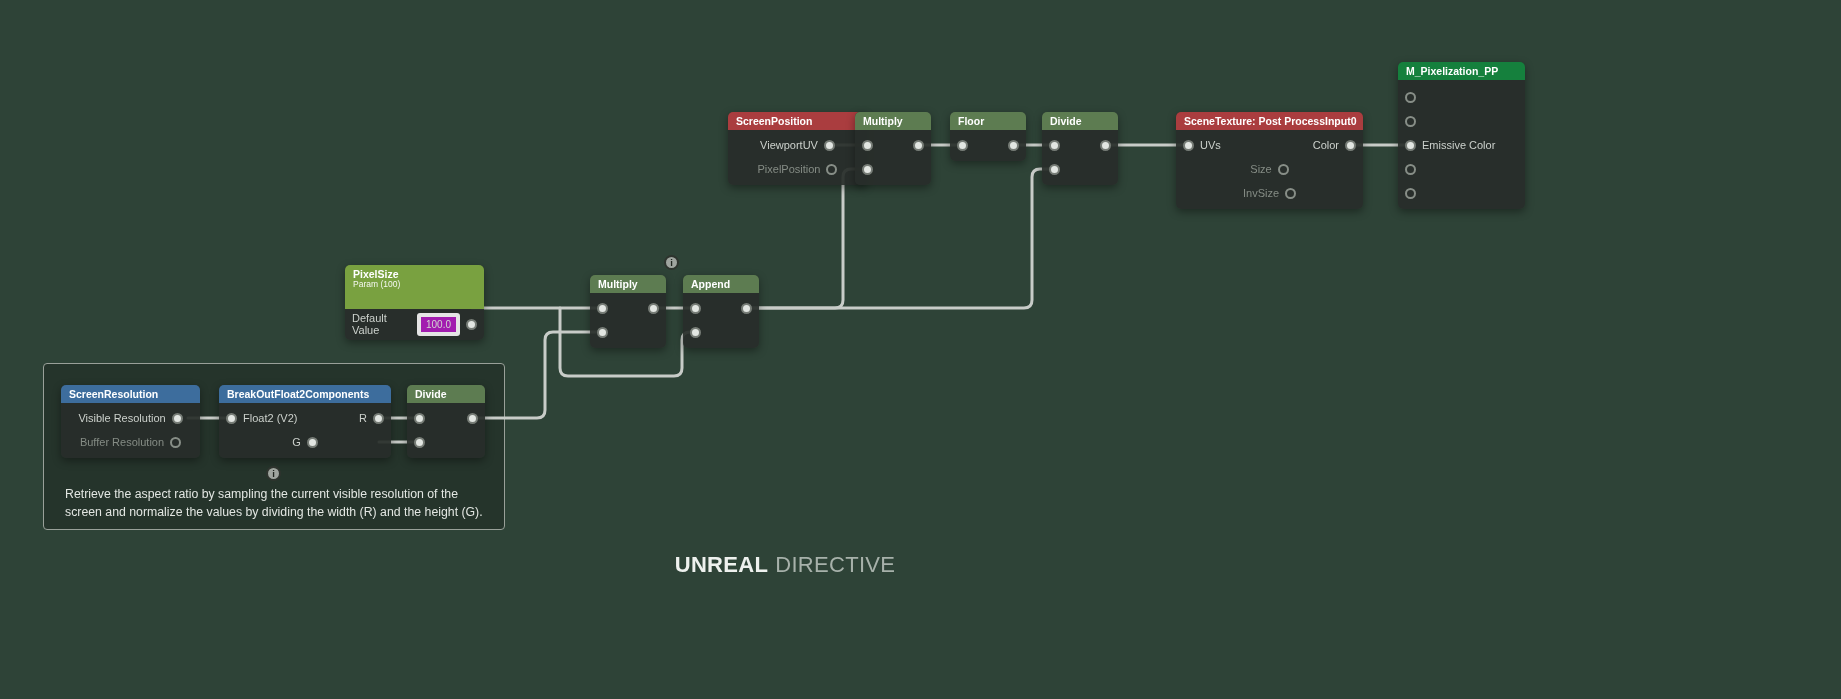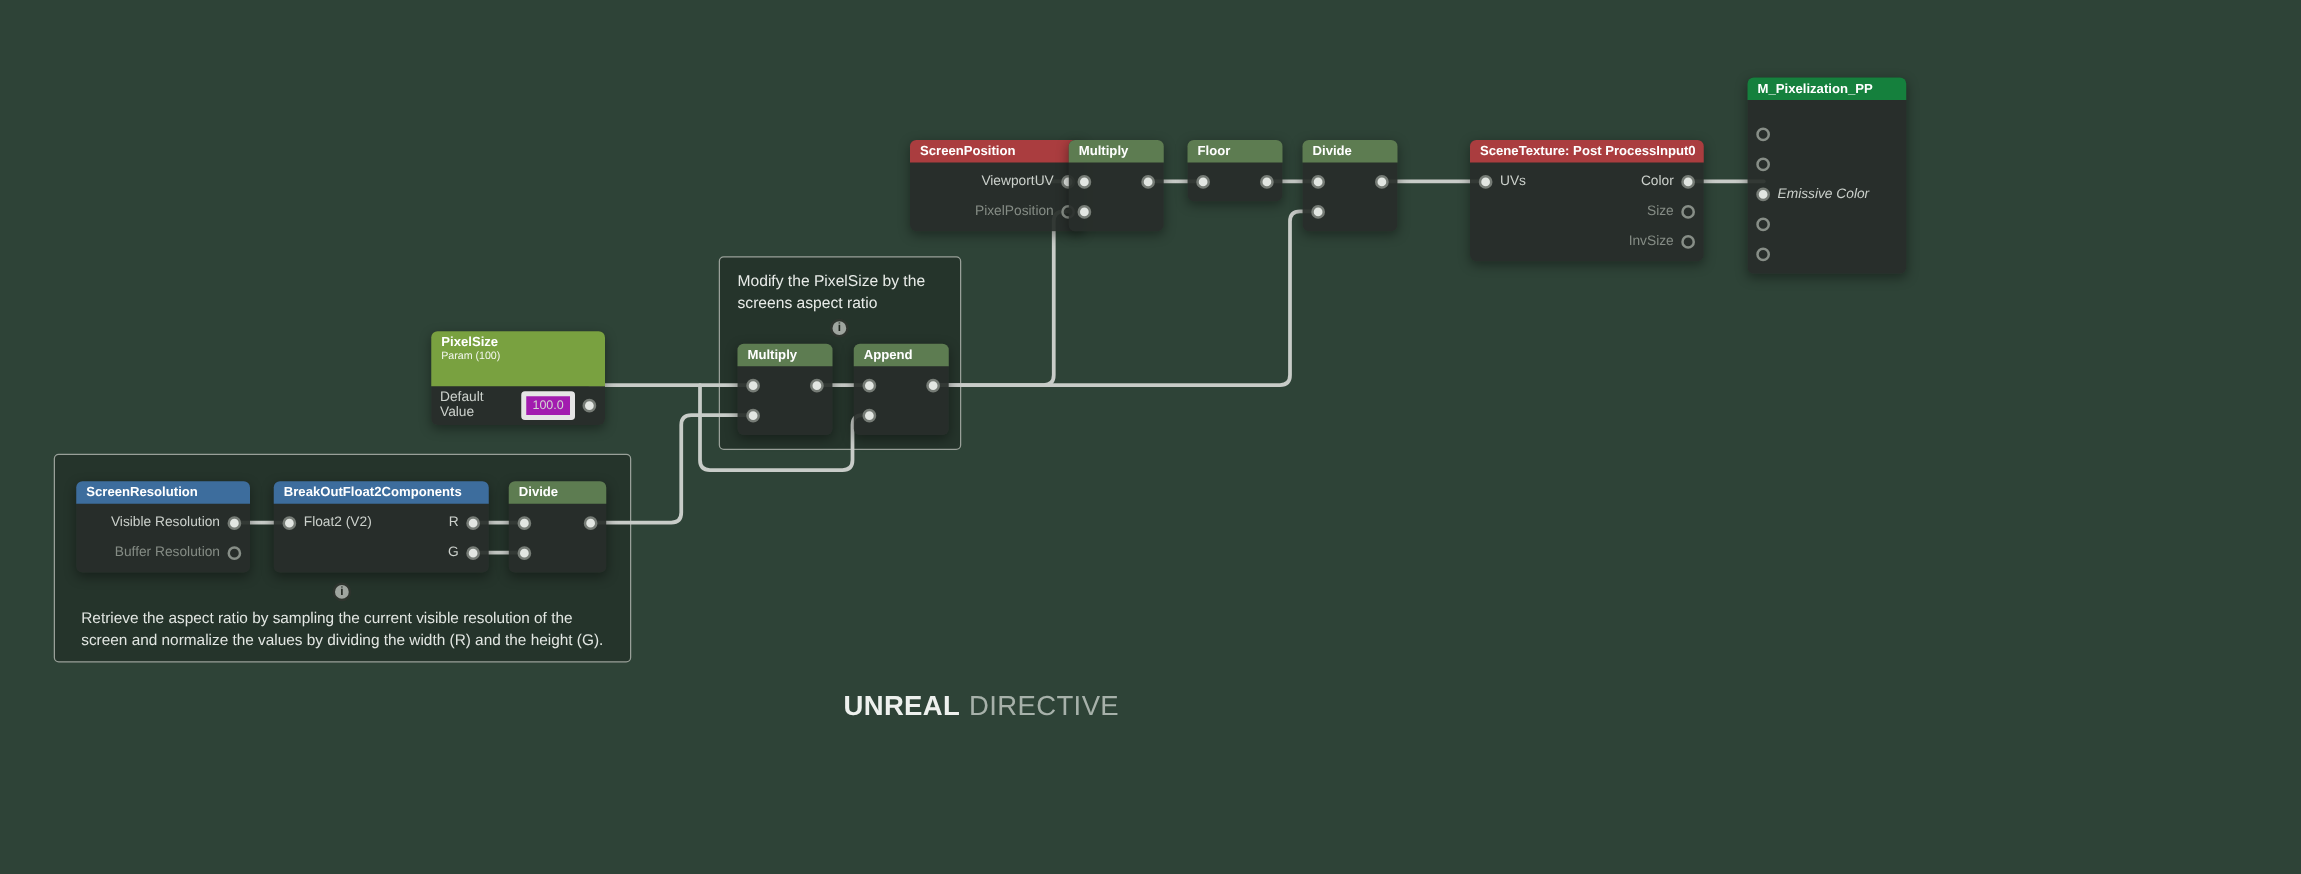--- a/index.html
+++ b/index.html
@@ -42,27 +42,27 @@
   }
   .header.red{background:#aa3d3f;}
   .header.green{background:#5d7c51;}
   .header.blue{background:#3d6d9d;}
   .header.lime{background:#79a140;}
   .header.tan{background:#15803d;color:#fff;}
   .header.tall{height:44px;line-height:1.15;padding-top:3px;box-sizing:border-box;}
   .header .sub{font-size:8.5px;font-weight:normal;opacity:.92;}
 
   .rows{padding:3px 0 4px;}
-  .rows.pad5{padding-top:15px;font-style:italic;}
+  .rows.pad5{padding-top:5px;}
   .row{
     height:24px;display:flex;align-items:center;gap:6px;padding:0 7px;
     font-size:11px;color:#ccd1cc;
   }
   .row.between{justify-content:space-between;}
-  .row.out{justify-content:flex-end;}
+  .row.out{justify-content:center;}
   .grp{display:flex;align-items:center;gap:6px;}
   .dim{color:#858c85;}
 
   .pin{width:11px;height:11px;border-radius:50%;box-sizing:border-box;flex:none;}
   .pin.on{background:#e2e6e2;border:2px solid #767c76;}
   .pin.off{background:transparent;border:2px solid #878e87;}
 
   .chip{
     background:#a21caf;border:4px solid #e5e5e5;border-radius:3px;
     font-size:10px;color:#d2d6d2;padding:1px 5px;line-height:13px;
@@ -80,23 +80,20 @@
     font-size:22px;letter-spacing:0.3px;white-space:nowrap;color:#eef1ee;
   }
   .logo .b{font-weight:700;}
   .logo .l{font-weight:400;color:#a7b1aa;margin-left:7px;}
 </style>
 </head>
 <body>
 
 <div class="canvas">
 
-  <div class="comment" style="left:575px;top:205px;width:194px;height:155px;">
-    <div class="title">Modify the PixelSize by the screens aspect ratio</div>
-  </div>
 
   <div class="comment" style="left:43px;top:363px;width:462px;height:167px;">
     <div class="desc">Retrieve the aspect ratio by sampling the current visible resolution of the screen and normalize the values by dividing the width (R) and the height (G).</div>
   </div>
 
   <svg class="wires" width="1841" height="699" viewBox="0 0 1841 699">
     <g fill="none" stroke="#c8ccc8" stroke-width="3" stroke-linecap="round">
       <path d="M826 145 H868"></path>
       <path d="M918 145 H963"></path>
       <path d="M1014 145 H1055"></path>

